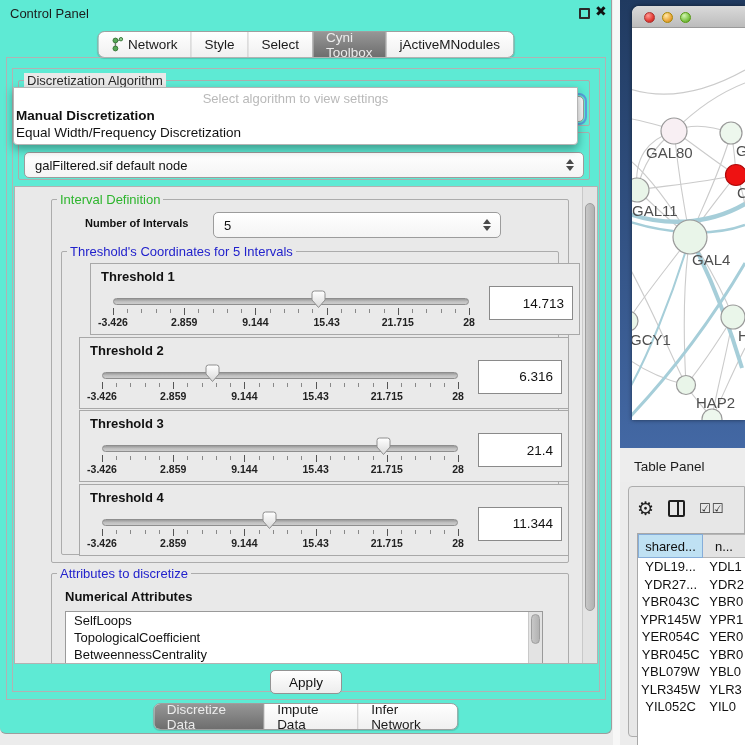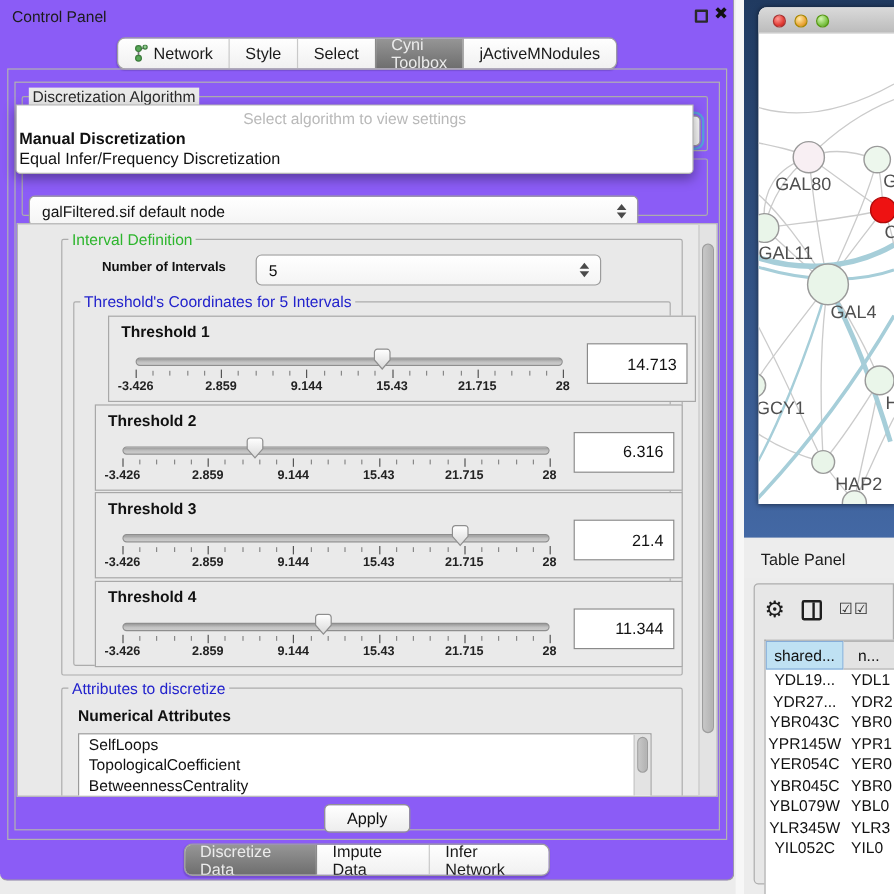--- a/index.html
+++ b/index.html
@@ -2,21 +2,21 @@
 <html><head>
 <meta charset="utf-8">
 <style>
   * { margin:0; padding:0; box-sizing:border-box; }
   html,body { width:745px; height:745px; overflow:hidden; background:#ececec;
     font-family:"Liberation Sans","DejaVu Sans",sans-serif; }
   .abs { position:absolute; }
 
   
   #control-panel { position:absolute; left:0; top:0; width:612px; height:734px;
-    background:#8b5cf6; border-right:1px solid #9d9d9d; border-bottom:1px solid #9d9d9d;
+    background:#5eead4; border-right:1px solid #9d9d9d; border-bottom:1px solid #9d9d9d;
     border-radius:0 0 6px 6px; }
   .cp-title { position:absolute; left:10px; top:6px; font-size:13px; color:#1c1c1c; }
   .float-icon { position:absolute; left:579px; top:8px; width:11px; height:11px;
     border:2px solid #2a2a2a; border-radius:1px; cursor:pointer; }
   .close-icon { position:absolute; left:595px; top:3px; font-size:14px; font-weight:bold; color:#111; cursor:pointer; }
 
   
   .tabbar { position:absolute; display:flex; border:1px solid #9f9f9f; border-radius:7px;
     overflow:hidden; background:linear-gradient(#ffffff,#f0f0f0); box-shadow:0 1px 1px rgba(0,0,0,.15); }
   .tab { display:flex; align-items:center; gap:5px; padding:0 13px; height:25px;
@@ -165,28 +165,28 @@
     <span class="spinner">
         <i class="up"></i>
         <i class="dn"></i>
       </span>
   </div>
 
   <div id="algo-popup">
     <div class="placeholder">Select algorithm to view settings</div>
     <div id="algo-options">
         <div class="opt hl">Manual Discretization</div>
-        <div class="opt">Equal Infer/Frequency Discretization</div>
+        <div class="opt">Equal Width/Frequency Discretization</div>
       </div>
   </div>
 
   <div class="group" style="left:18px; top:132px; width:572px; height:48px;">
     <span class="group-label dark">Table Data</span>
   </div>
-  <div class="combo" style="left:24px; top:163px; width:508px; height:26px;">
+  <div class="combo" style="left:24px; top:152px; width:560px; height:26px;">
     <span>galFiltered.sif default node</span>
     <span class="spinner">
         <i class="up"></i>
         <i class="dn"></i>
       </span>
   </div>
 
   <div id="scrollpane">
 
     <div class="group" style="left:36px; top:12px; width:518px; height:364px;">

